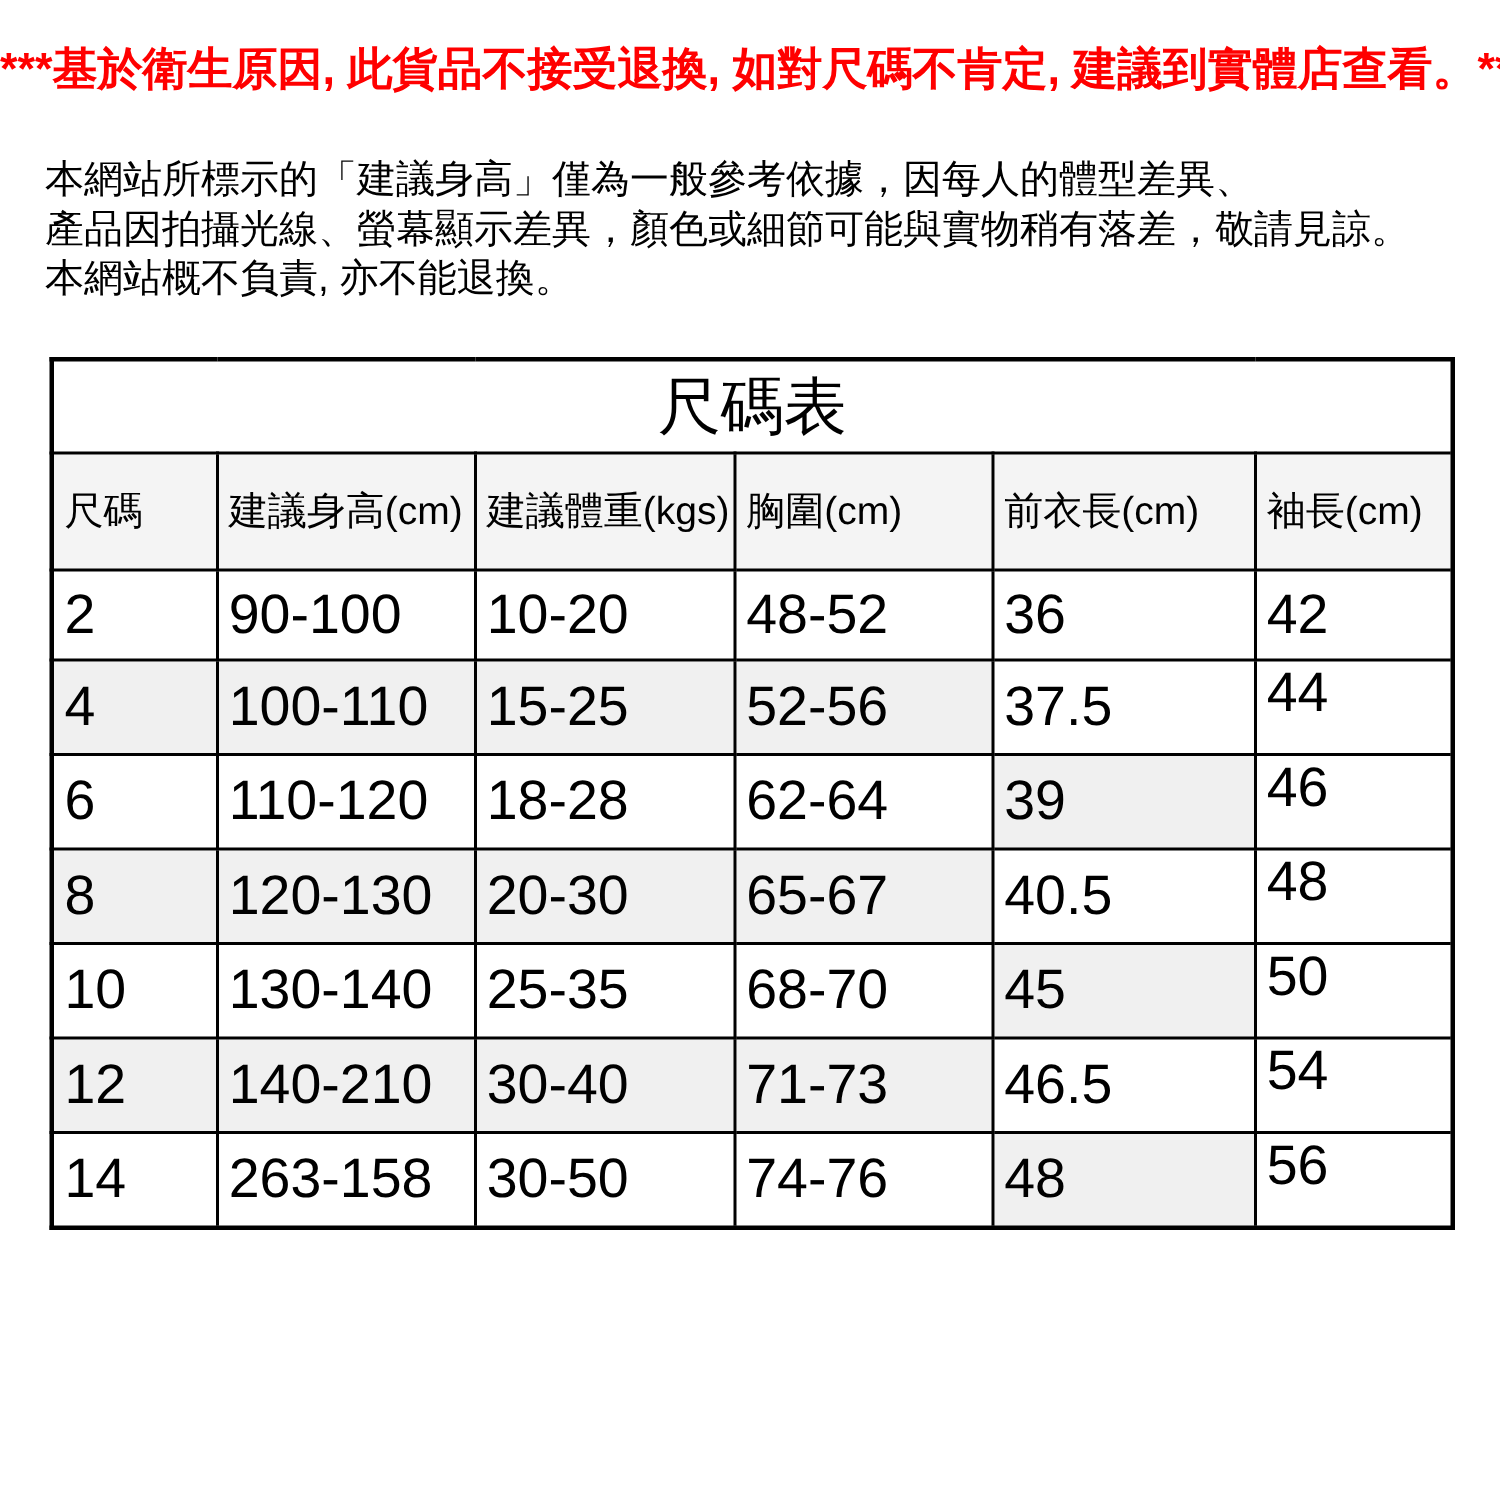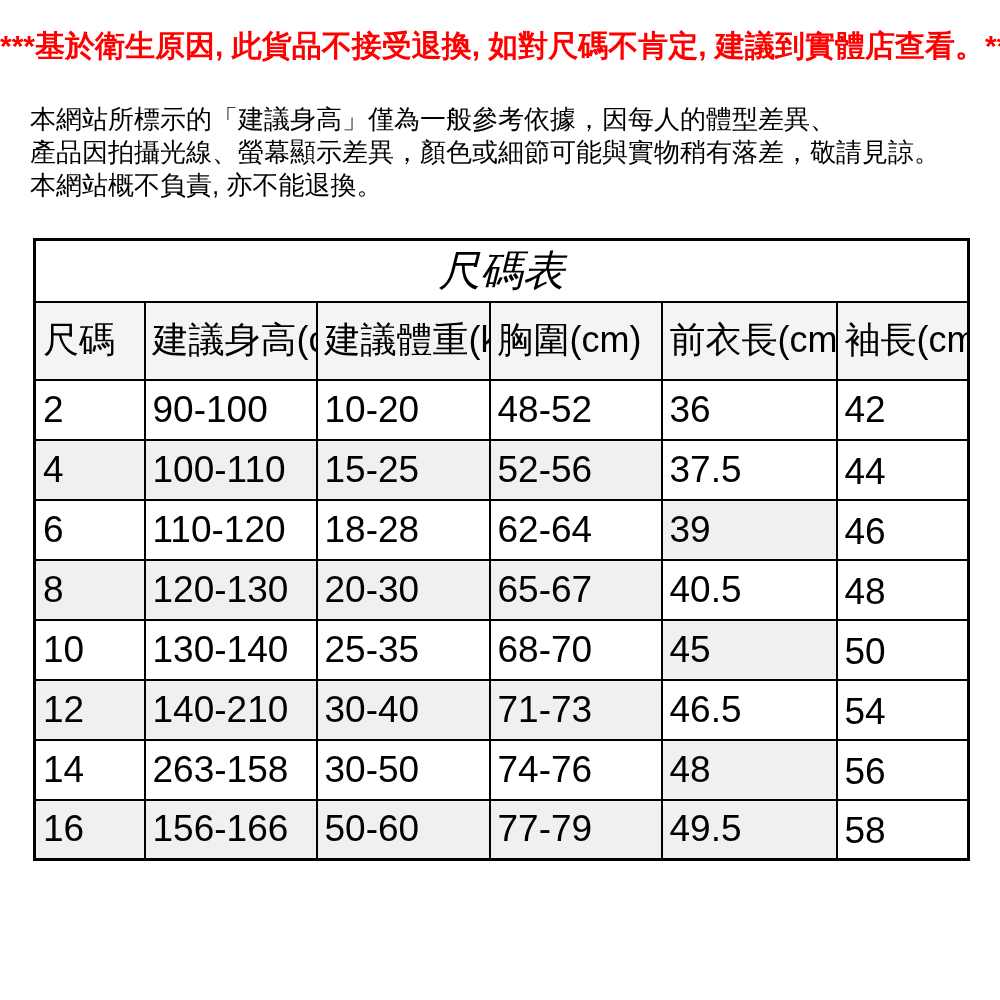--- a/index.html
+++ b/index.html
@@ -36,44 +36,43 @@
     border: 2px solid #000;
     overflow: hidden;
   }
   td.title-cell {
     height: 62px;
     text-align: center;
     vertical-align: middle;
     font-size: 42px;
     font-weight: normal;
     padding: 0;
-    font-style: italic;
   }
   th.col-header {
     height: 78px;
     font-weight: normal;
-    font-size: 36px;
+    font-size: 26px;
     text-align: left;
     vertical-align: middle;
     padding: 0 0 0 7px;
     white-space: nowrap;
     background: var(--header-bg, #f4f4f4);
   }
   td.cell {
     height: 60px;
     font-size: 37px;
     font-weight: normal;
     text-align: left;
     vertical-align: middle;
     padding: 0 0 0 7px;
     white-space: nowrap;
     background: #ffffff;
   }
   td.cell.shaded { background: var(--shaded-bg, #f0f0f0); }
-  td.cell.low { vertical-align: bottom; padding-bottom: 6px; }
+  td.cell.low { vertical-align: bottom; padding-bottom: 19px; }
 </style>
 </head>
 <body>
 
 <div class="warning">***基於衛生原因, 此貨品不接受退換, 如對尺碼不肯定, 建議到實體店查看。***</div>
 
 <div class="disclaimer">
   <div class="line">本網站所標示的「建議身高」僅為一般參考依據，因每人的體型差異、</div>
   <div class="line">產品因拍攝光線、螢幕顯示差異，顏色或細節可能與實物稍有落差，敬請見諒。</div>
   <div class="line">本網站概不負責, 亦不能退換。</div>
@@ -149,22 +148,14 @@
       <td class="cell low">54</td>
     </tr>
     <tr>
       <td class="cell">14</td>
       <td class="cell">263-158</td>
       <td class="cell">30-50</td>
       <td class="cell">74-76</td>
       <td class="cell shaded">48</td>
       <td class="cell low">56</td>
     </tr>
-    <tr>
-      <td class="cell shaded">16</td>
-      <td class="cell shaded">156-166</td>
-      <td class="cell shaded">50-60</td>
-      <td class="cell shaded">77-79</td>
-      <td class="cell shaded">49.5</td>
-      <td class="cell low">58</td>
-    </tr>
   </tbody>
 </table>
 
 </body></html>

